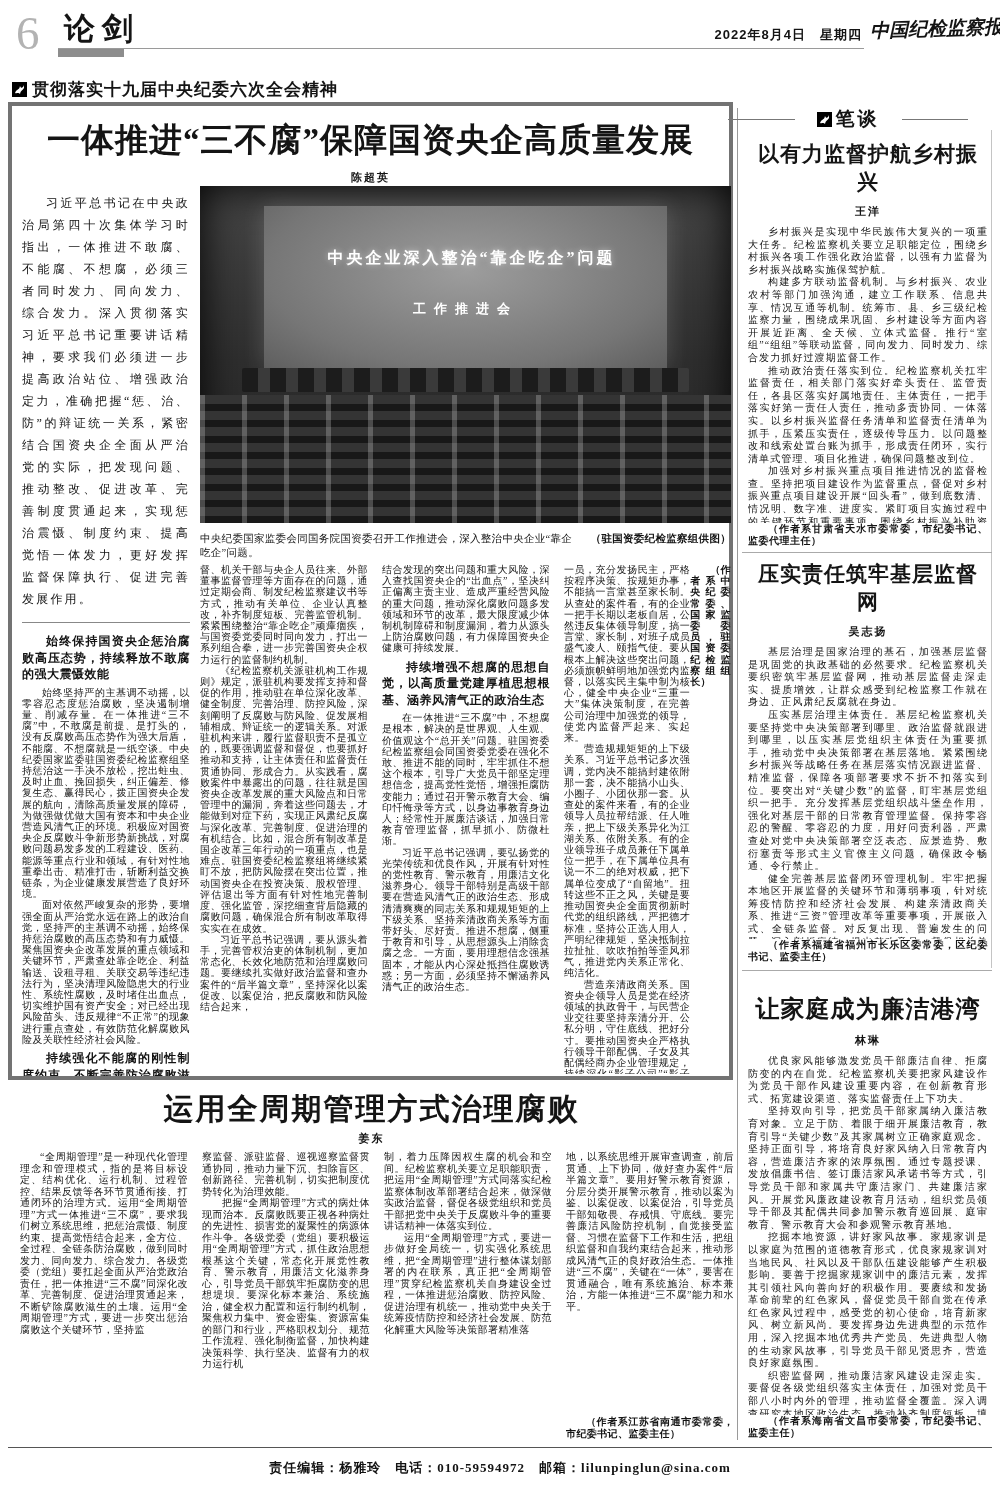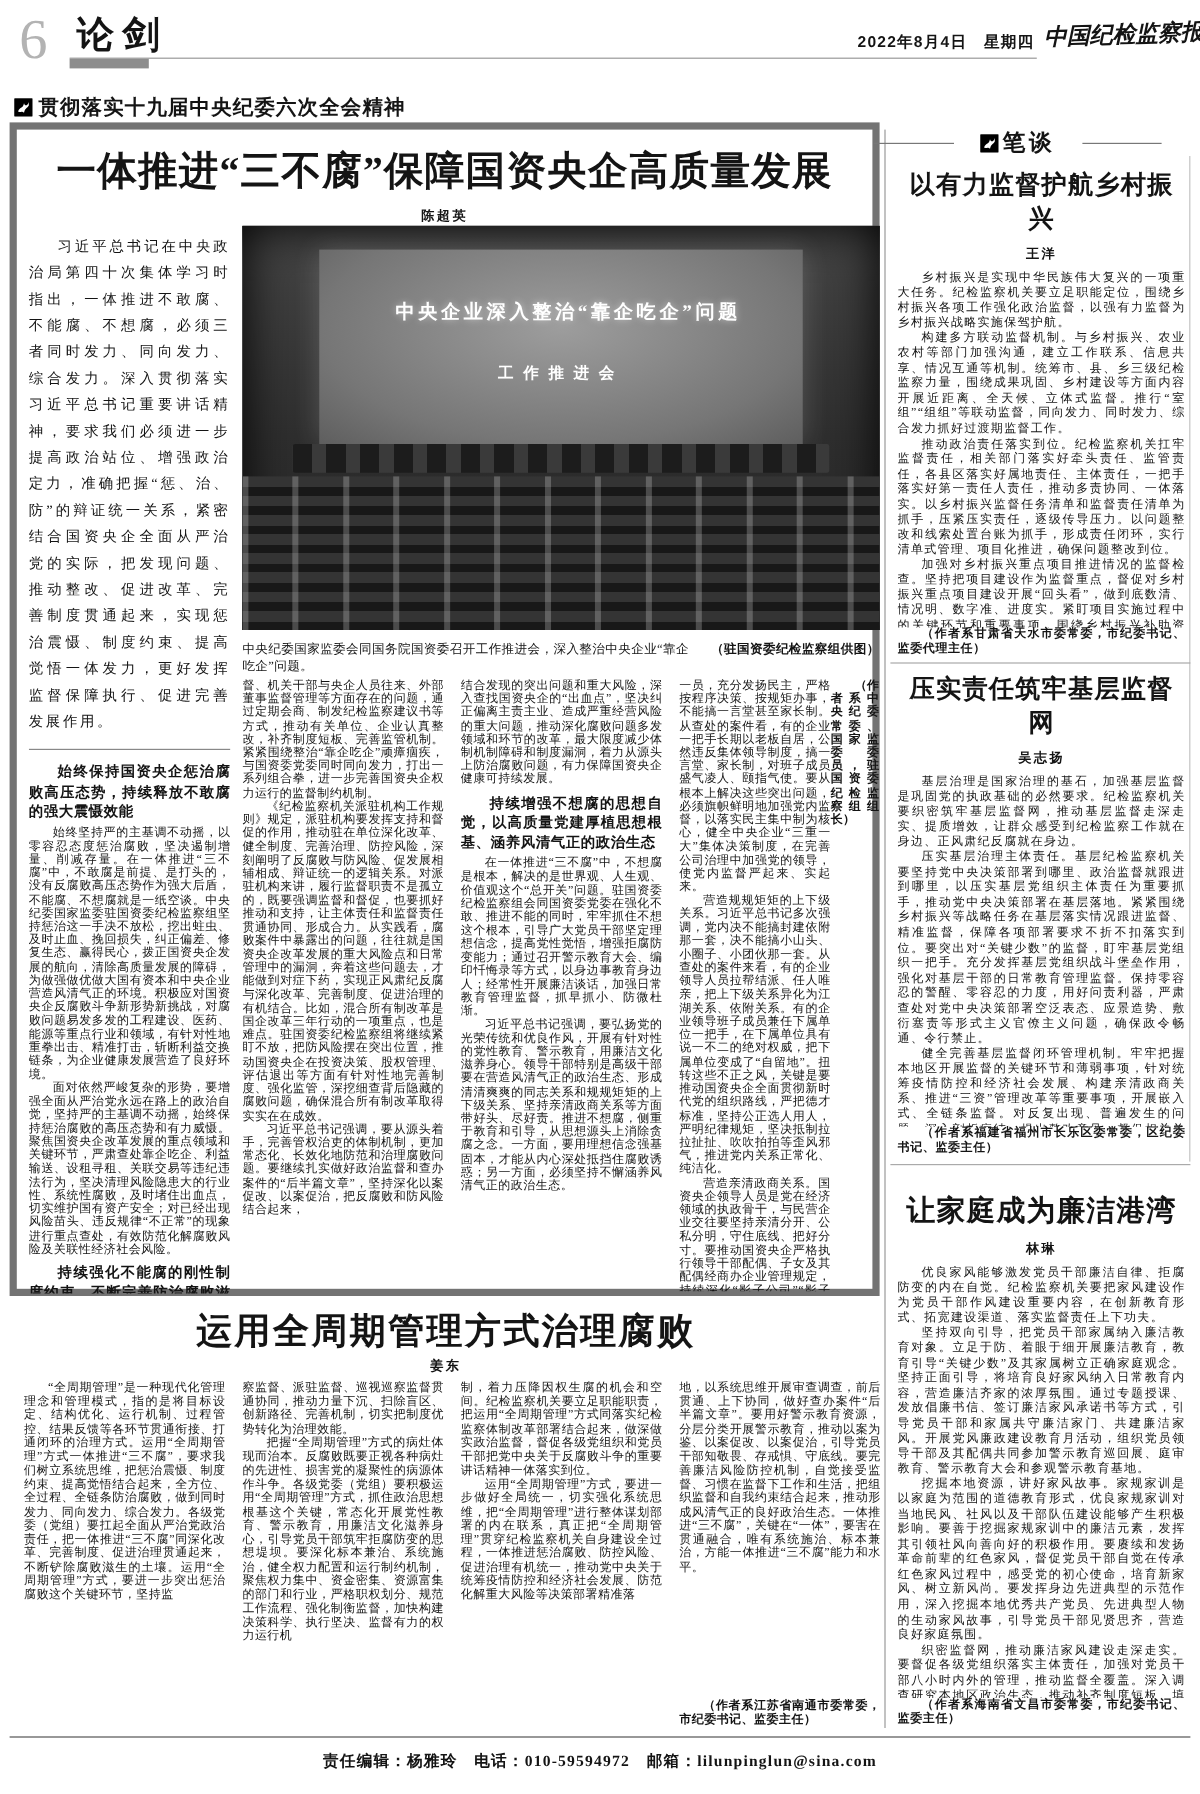--- a/index.html
+++ b/index.html
@@ -15,21 +15,21 @@
   .head-rule { position:absolute; left:58px; top:48px; width:806px; height:1px; background:#9a9a9a;}
   .head-bar  { position:absolute; left:58px; top:49px; width:66px; height:8px; background:#8d8d8d;}
   .head-date { position:absolute; left:560px; top:26px; width:302px; text-align:right; font-size:13px; font-weight:bold; letter-spacing:1px; font-family:"Liberation Sans",sans-serif;}
   .masthead  { position:absolute; left:870px; top:16px; width:126px; font-size:19px; font-weight:900; font-style:italic; letter-spacing:0; white-space:nowrap; transform:rotate(-2deg);}
   
   .banner { position:absolute; left:12px; top:78px; height:22px; display:flex; align-items:center; gap:5px;}
   .logo-ico { width:15px; height:15px; background:#000; position:relative; display:inline-block; flex:none;}
   .logo-ico svg { position:absolute; inset:0;}
   .banner-label { font-size:17px; font-weight:bold; letter-spacing:1px;}
   
-  .main-box { position:absolute; left:8px; top:102px; width:725px; height:978px; border:6px solid #737373; background:#fff;}
+  .main-box { position:absolute; left:8px; top:102px; width:725px; height:978px; border:4px solid #737373; background:#fff;}
   .main-title { position:absolute; left:0; top:12px; width:100%; text-align:center; font-size:33px; font-weight:bold; letter-spacing:1px;}
   .main-author { position:absolute; left:0; top:64px; width:100%; text-align:center; font-size:11px; font-weight:bold; letter-spacing:2px;}
   .col { position:absolute; overflow:hidden; text-align:justify; font-size:10px; line-height:11.2px; letter-spacing:0.4px;}
   .col1 { left:10px; top:86px; width:168px; height:884px;}
   .col2 { left:188px; top:458px; width:168px; height:510px;}
   .col3 { left:370px; top:458px; width:168px; height:510px;}
   .col4 { left:552px; top:458px; width:167px; height:510px; display:flex; flex-direction:row;}
   .col4 .flow { flex:1 1 auto; overflow:hidden;}
   .intro { font-size:12px; line-height:22px; letter-spacing:2.2px; text-indent:2em; text-align:justify;}
   .divider { border:none; border-top:1px solid #888; margin:12px 0 10px 0;}

